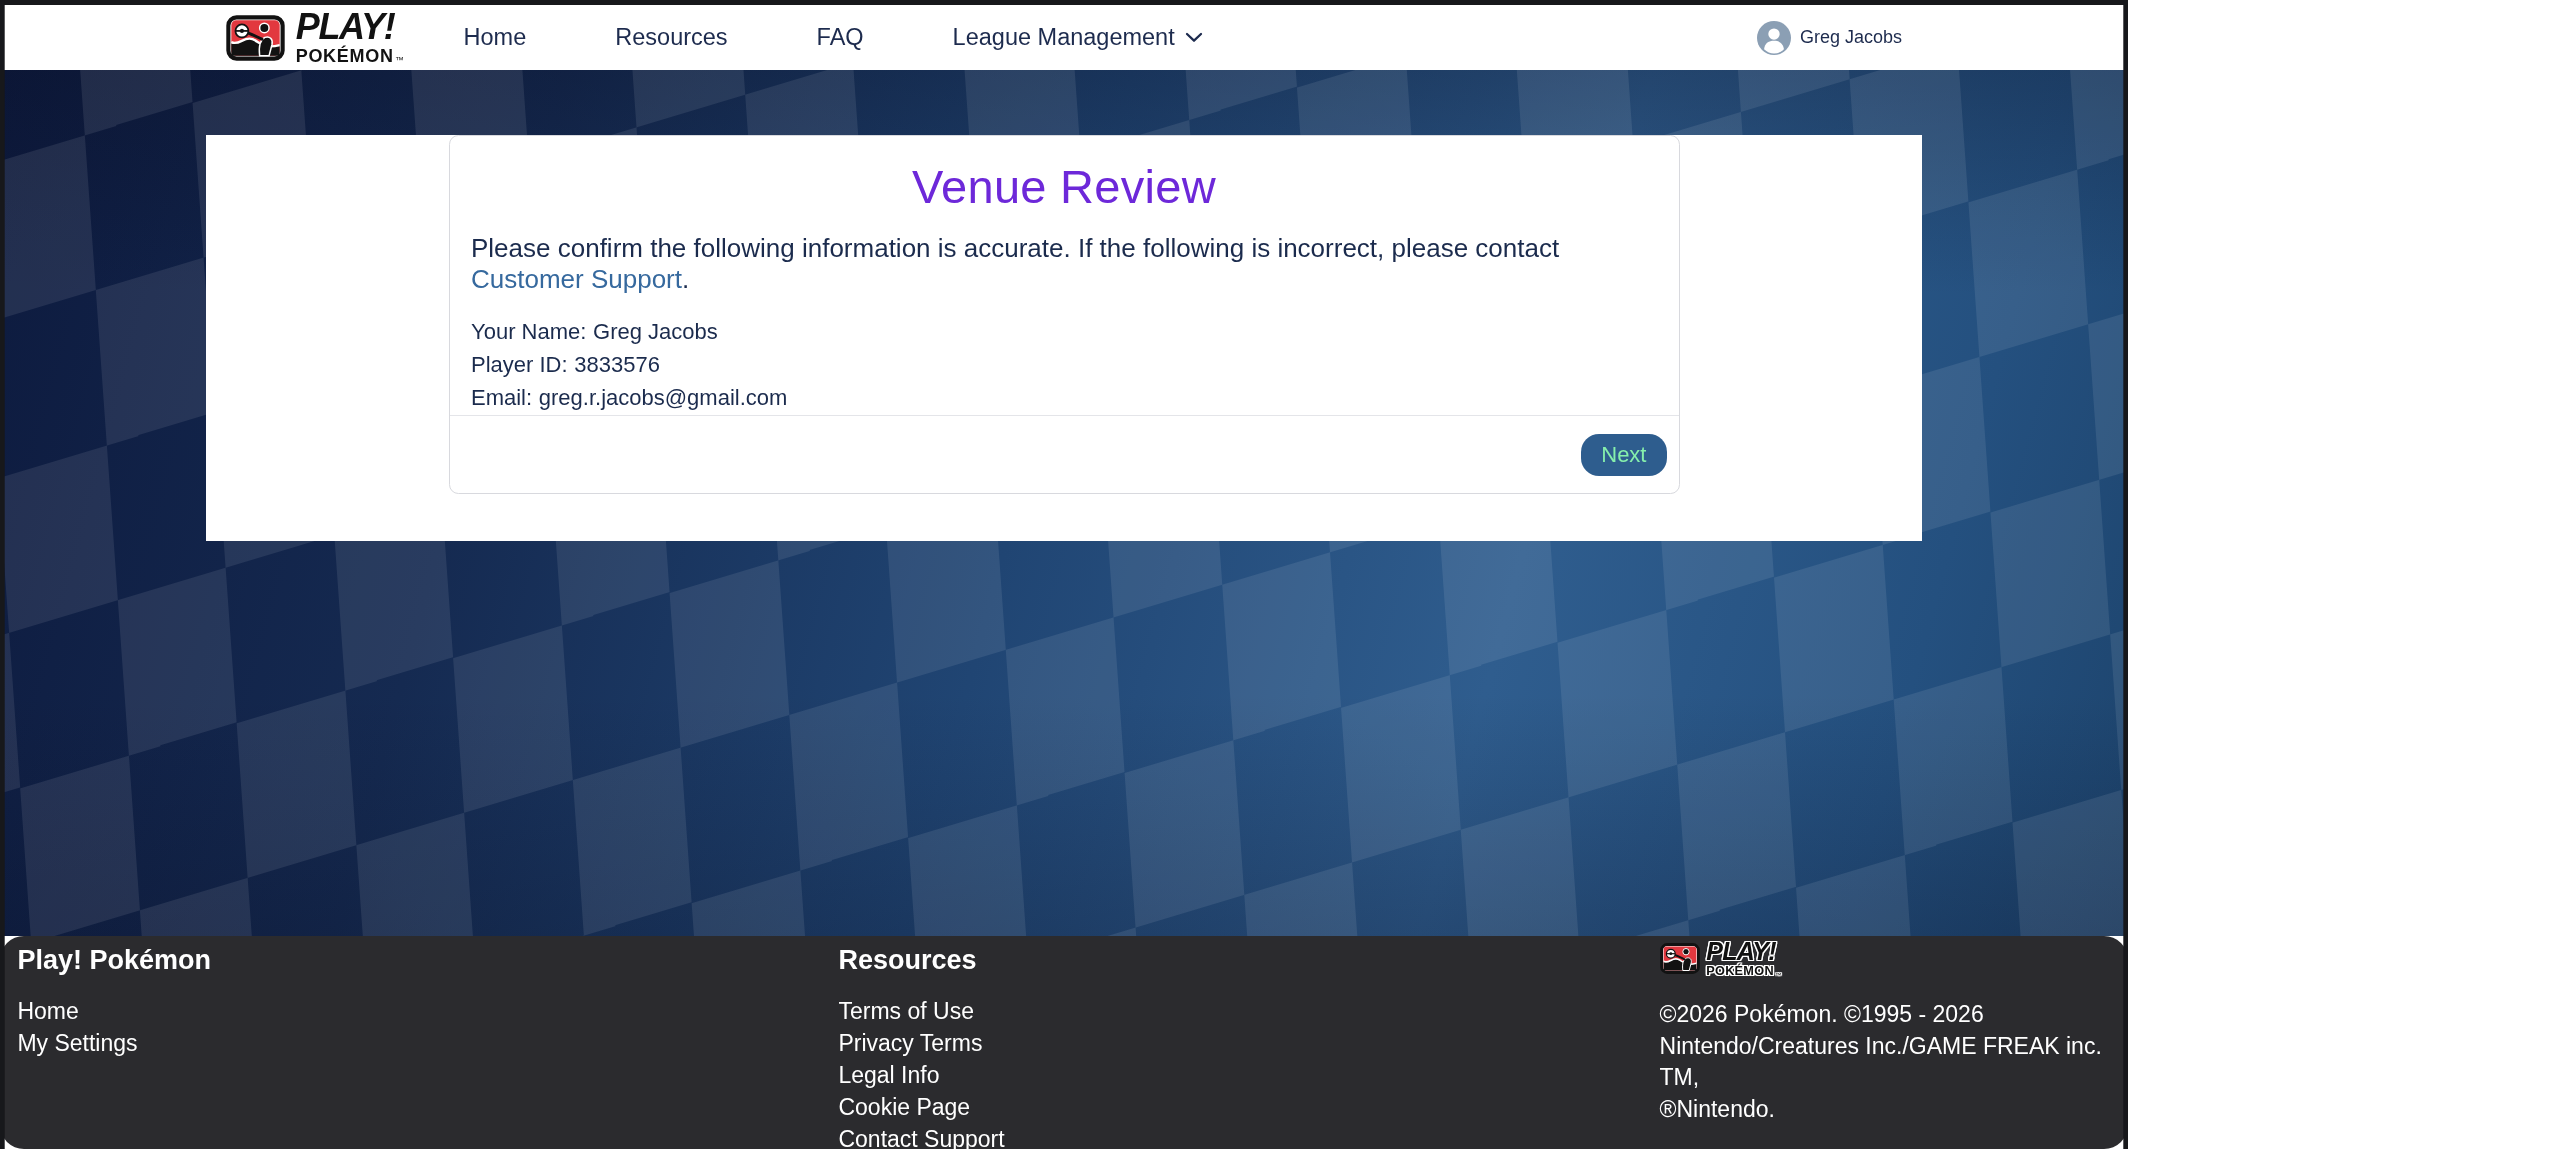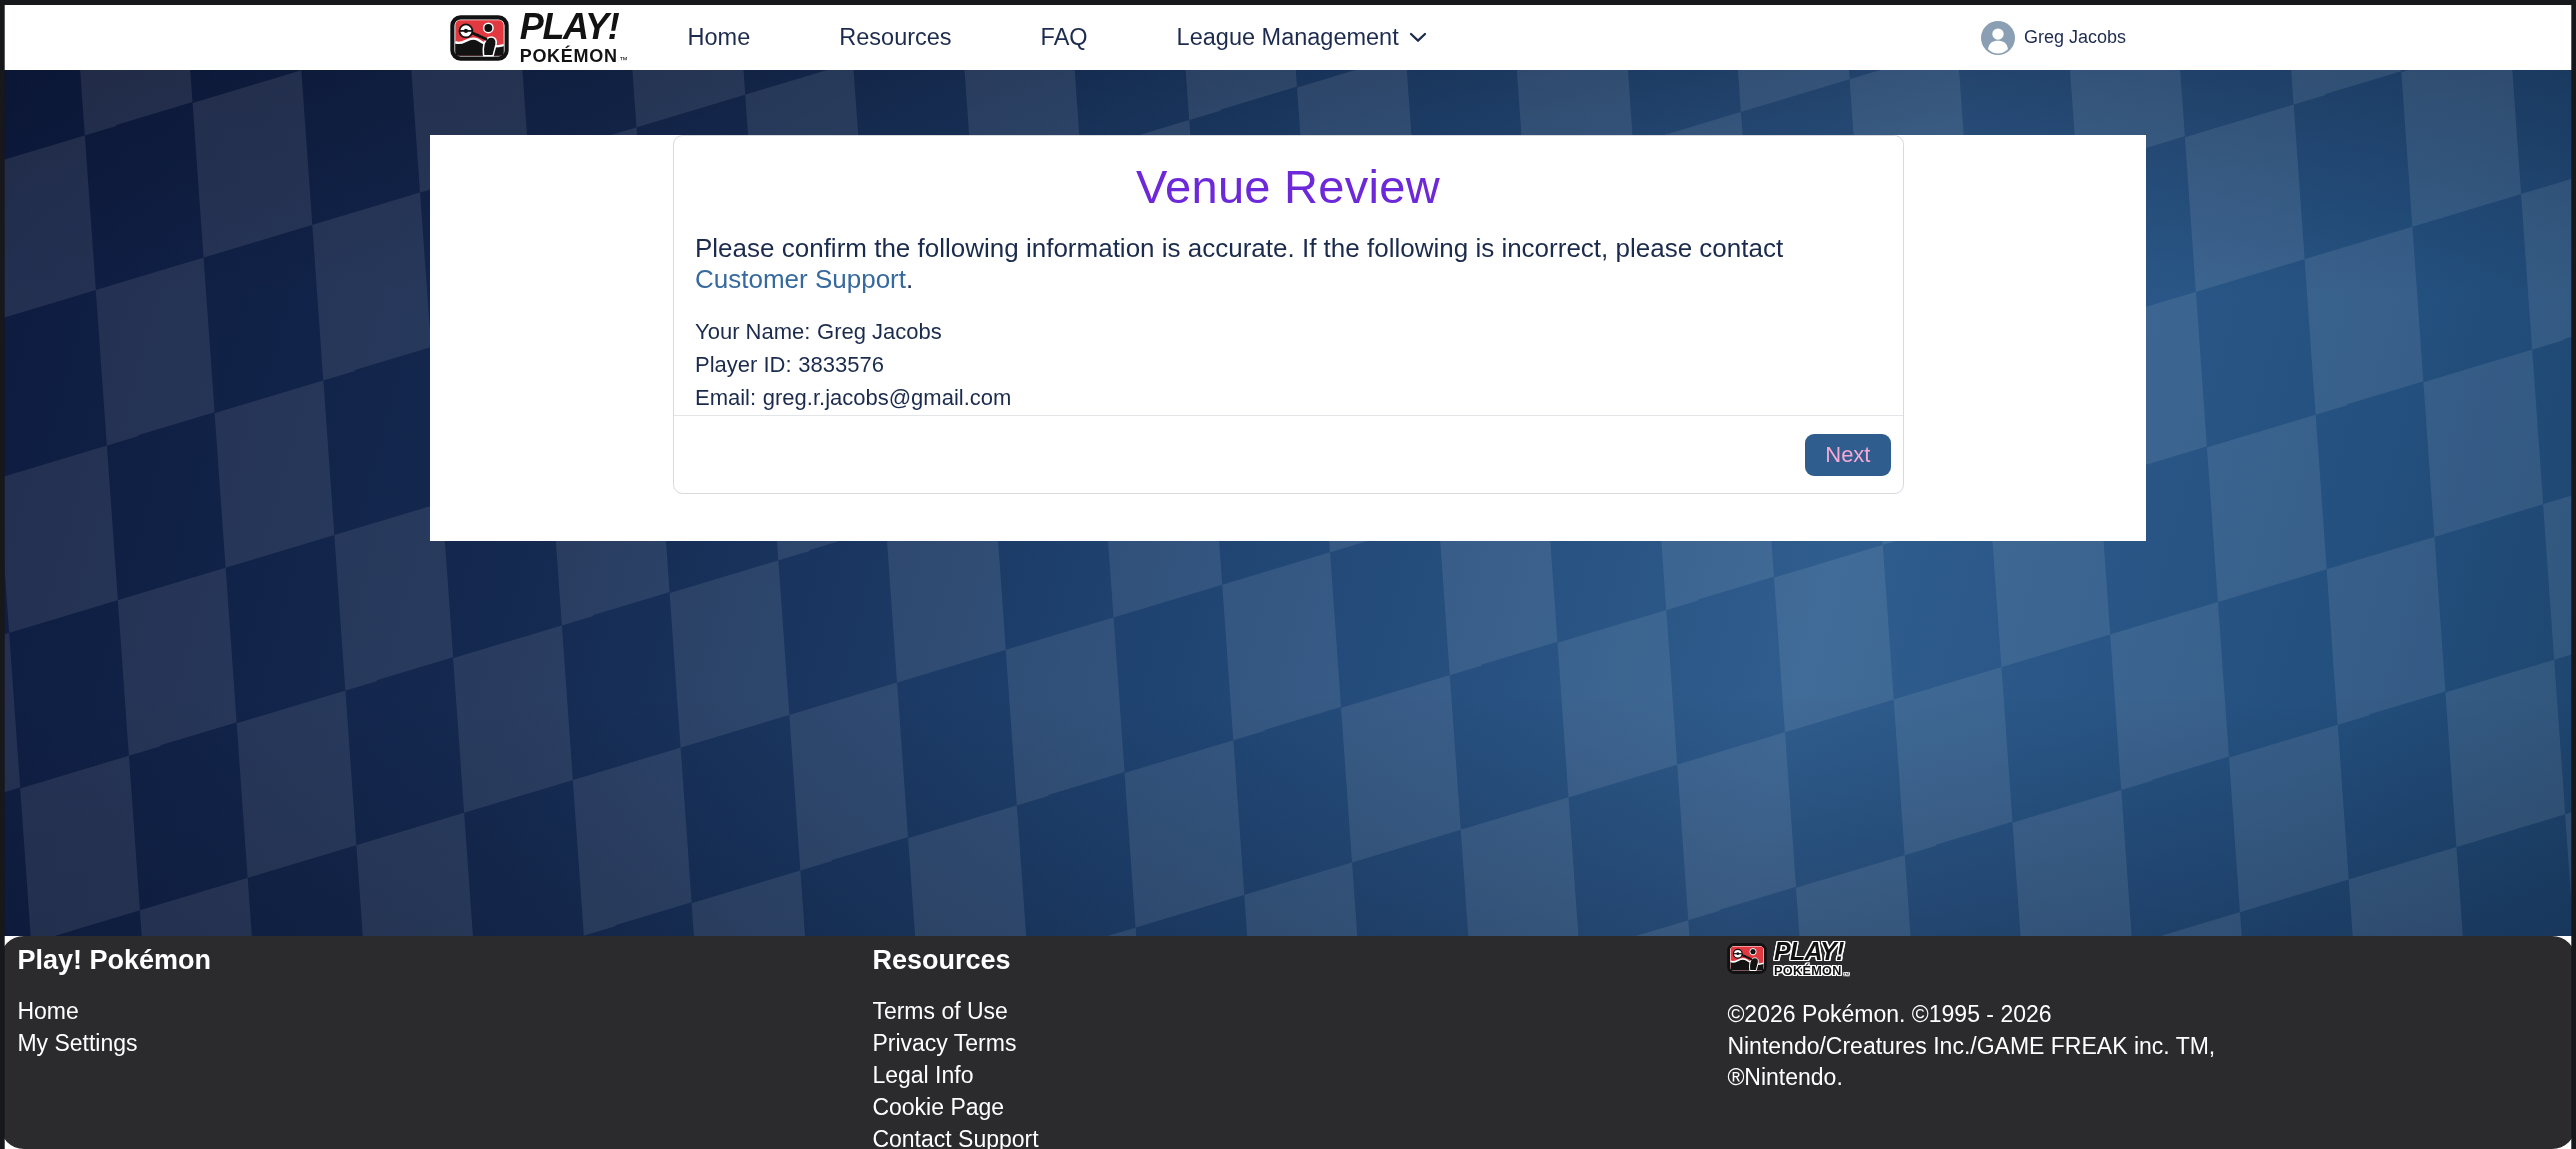--- a/index.html
+++ b/index.html
@@ -1,18 +1,18 @@
 <!DOCTYPE html>
 <html style="font-size:10.7px"><head>
 <meta charset="utf-8">
 <style>
   * { box-sizing: border-box; }
   html, body { margin: 0; padding: 0; width: 2576px; height: 1149px; background: #fff;
     font-family: "Liberation Sans", sans-serif; overflow: hidden; }
-  .page { position: relative; width: 2576px; height: 1149px; overflow: hidden; }
+  .page { position: relative; width: 2128px; height: 1149px; overflow: hidden; }
   
   .page::before { content: ""; position: absolute; inset: 0; z-index: 60; pointer-events: none;
     box-shadow: inset 4.7px 0 0 #17181b, inset -4.7px 0 0 #17181b; }
 
   
   .topnav { height: 70px; background: #fff; border-top: 5.4px solid #17181b; position: relative; z-index: 5; }
   .nav-inner { width: 1676px; height: 100%; margin: 0 auto; display: flex; align-items: center; }
   .logo { display: flex; align-items: center; gap: 10.7px; text-decoration: none; color: #121212; cursor: pointer; }
   .logo-icon svg { width: 59px; height: 46px; display: block; }
   .logo-word { display: flex; flex-direction: column; line-height: 1; }
@@ -44,22 +44,22 @@
   .card { width: 1231px; height: 359px; margin: 23px auto 0; background: #fff;
     border: 1.3px solid #d8d9de; border-radius: 9.4px; display: flex; flex-direction: column; }
   .card-body { flex: 1; padding: 14.8px 21.5px 0; }
   .title { margin: 8px 0 0; text-align: center; font-size: 47px; font-weight: 400; color: #6d28d9; letter-spacing: 0.3px; }
   .intro { margin: 19px 0 0; font-size: 26px; color: #1b2b4d; }
   .link { color: #36699e; text-decoration: none; cursor: pointer; }
   .fields { margin-top: 20px; font-size: 22px; color: #1b2b4d; line-height: 33px; }
   .field-value { margin-left: 6.7px; }
   .card-footer { border-top: 1.3px solid #e4e5e9; height: 78px; flex: none;
     display: flex; align-items: center; justify-content: flex-end; padding: 0 12px; }
-  .next-btn { height: 42px; padding: 0 20px; background: #2e5d8e; color: #f9a8d4; font-size: 22px;
-    border: none; border-radius: 9px; font-family: inherit; cursor: pointer; }
+  .next-btn { height: 42px; padding: 0 20px; background: #2e5d8e; color: #86efac; font-size: 22px;
+    border: none; border-radius: 18px; font-family: inherit; cursor: pointer; }
 
   
   .footer { height: 213px; background: #2b2b2e; color: #fff; position: relative; z-index: 2;
     padding: 9.4px 0 0 17.4px; display: flex; border-radius: 24px; }
   .fcol { width: 855px; }
   .fheading { margin: 0; font-size: 27px; font-weight: 700; line-height: 31px; color: #fff; }
   .flinks { margin-top: 19px; }
   .flink { display: block; font-size: 23px; line-height: 32px; color: #fff; text-decoration: none; cursor: pointer; }
   .fcol3 { width: auto; margin-top: -8px; }
   .logo--footer .logo-icon svg { width: 40px; height: 43px; }

